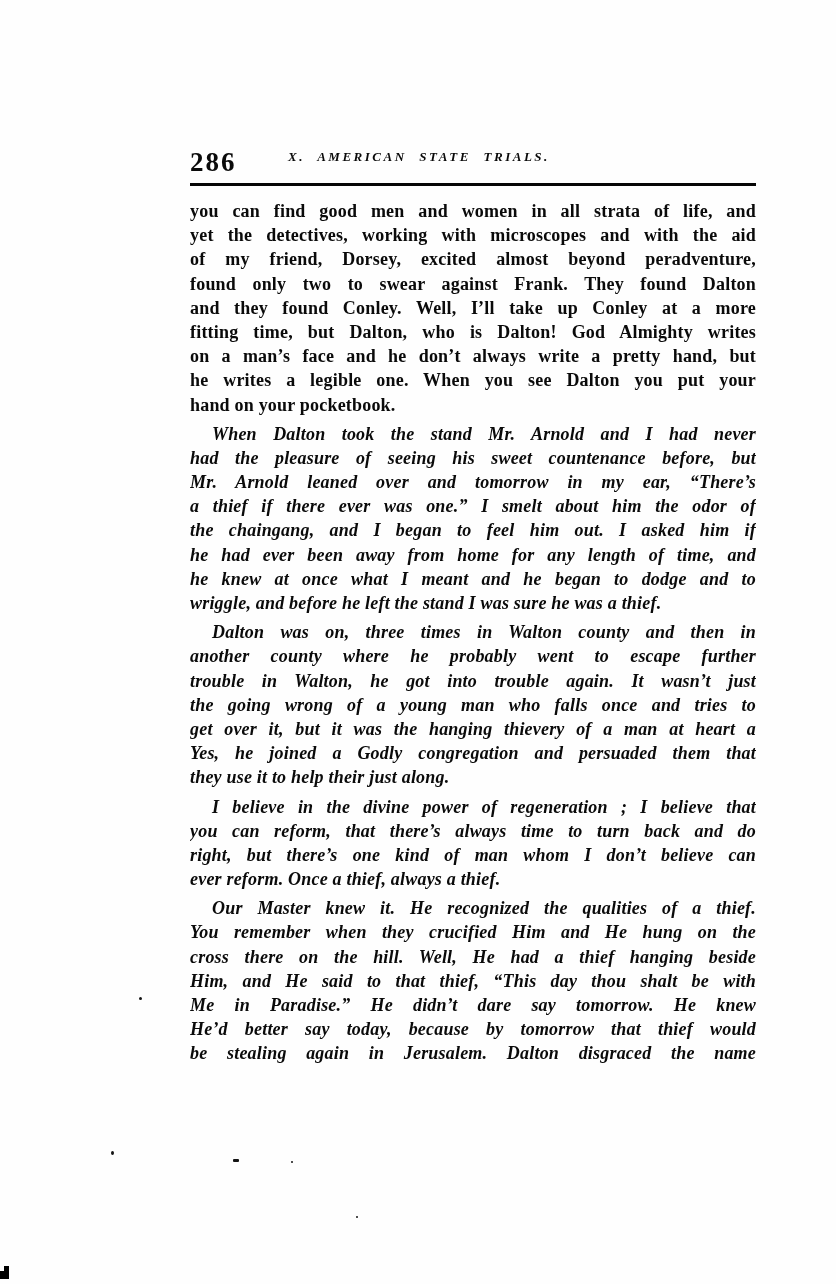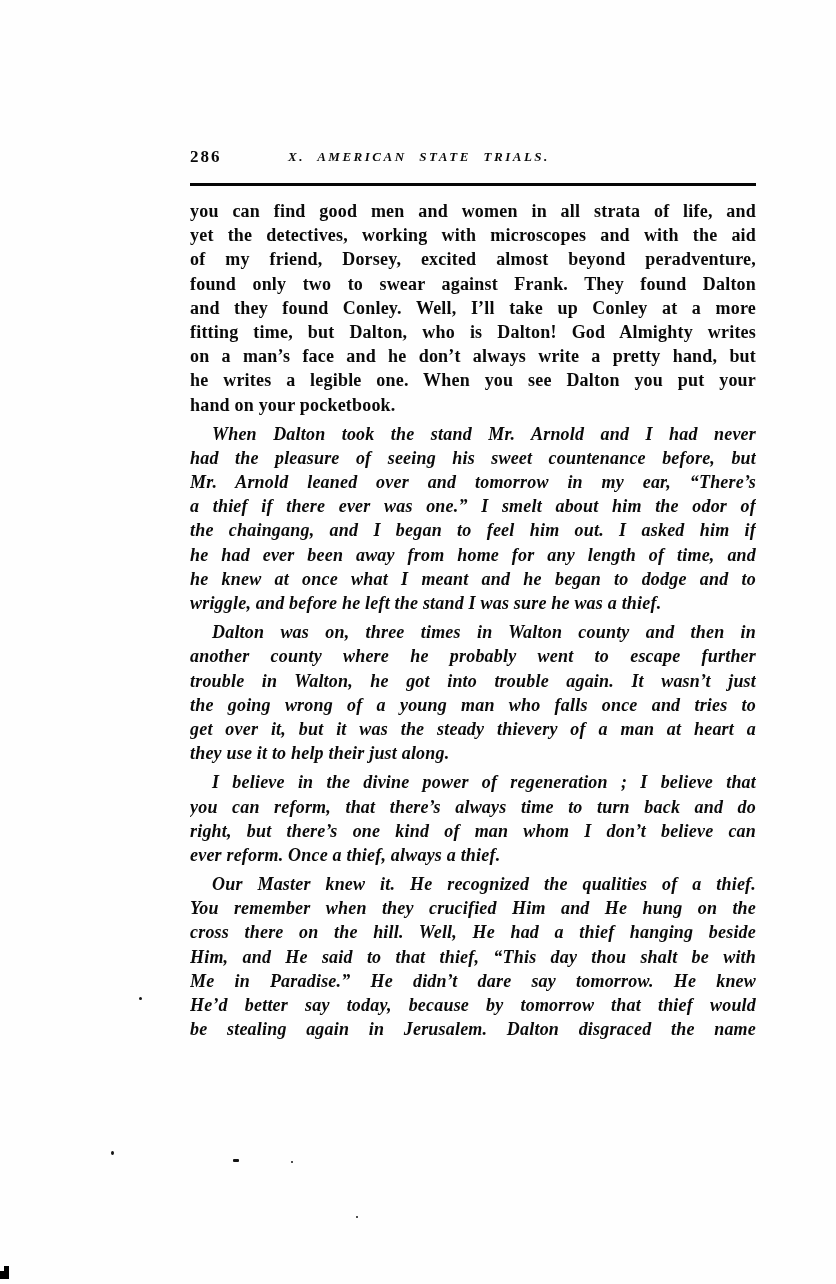--- a/index.html
+++ b/index.html
@@ -14,21 +14,21 @@
     height: 1284px;
     background: #fefefe;
     overflow: hidden;
     font-family: "Liberation Serif", "DejaVu Serif", serif;
     color: #0a0a0a;
   }
   .page-number {
     position: absolute;
     left: 190px;
     top: 147px;
-    font-size: 17px;
+    font-size: 27px;
     font-weight: 700;
     letter-spacing: 2px;
   }
   .header-title {
     position: absolute;
     left: 288px;
     top: 149px;
     font-size: 13px;
     font-style: italic;
     font-weight: 700;
@@ -116,21 +116,22 @@
         <div class="line">the chaingang, and I began to feel him out.  I asked him if</div>
         <div class="line">he had ever been away from home for any length of time, and</div>
         <div class="line">he knew at once what I meant and he began to dodge and to</div>
         <div class="line line-last">wriggle, and before he left the stand I was sure he was a thief.</div>
       </div>
       <div class="paragraph">
         <div class="line line-indent">Dalton was on, three times in Walton county and then in</div>
         <div class="line">another county where he probably went to escape further</div>
         <div class="line">trouble in Walton, he got into trouble again.  It wasn’t just</div>
         <div class="line">the going wrong of a young man who falls once and tries to</div>
-        <div class="line">get over it, but it was the steady thievery of a man at heart a</div>
+        <div class="line">get over it, but it was the hanging thievery of a man at heart a</div>
+        <div class="line">Yes, he joined a Godly congregation and persuaded them that</div>
         <div class="line line-last">they use it to help their just along.</div>
       </div>
       <div class="paragraph">
         <div class="line line-indent">I believe in the divine power of regeneration ;  I believe that</div>
         <div class="line">you can reform, that there’s always time to turn back and do</div>
         <div class="line">right, but there’s one kind of man whom I don’t believe can</div>
         <div class="line line-last">ever reform.  Once a thief, always a thief.</div>
       </div>
       <div class="paragraph">
         <div class="line line-indent">Our Master knew it.  He recognized the qualities of a thief.</div>

